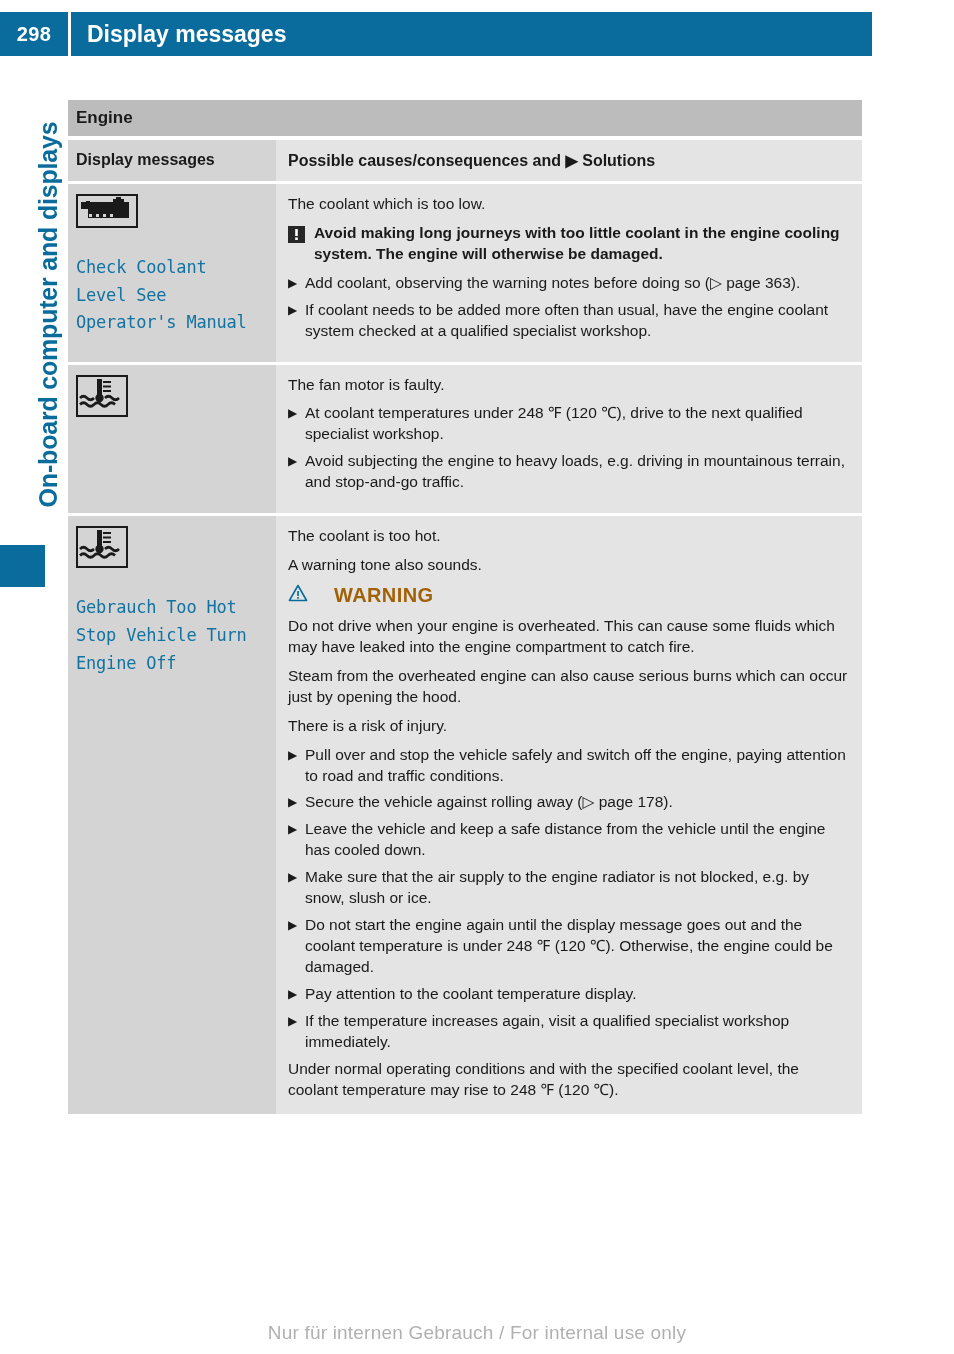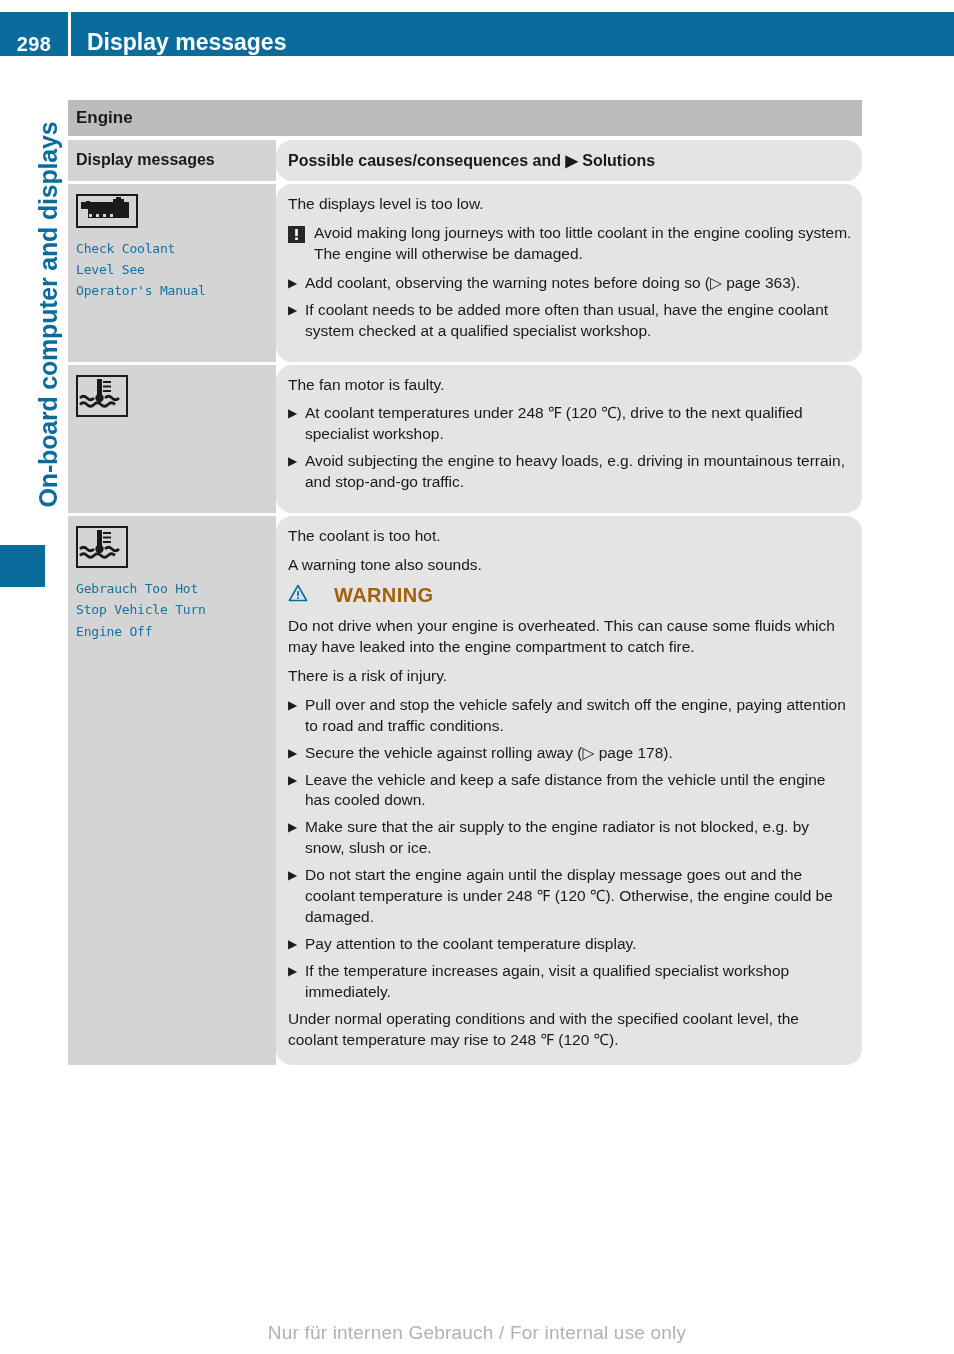--- a/index.html
+++ b/index.html
@@ -13,24 +13,24 @@
     position: relative;
     font-family: "Liberation Sans", sans-serif;
     color: #1a1a1a;
     overflow: hidden;
   }
 
   
   .page-header {
     position: absolute;
     left: 0; top: 12px;
-    width: 954px; height: 44px;
+    width: 872px; height: 44px;
     background: #0a6c9c;
     display: flex;
-    align-items: flex-end;
+    align-items: center;
   }
   .page-number {
     width: 68px;
     text-align: center;
     color: #ffffff;
     font-size: 20px;
     font-weight: bold;
     letter-spacing: 0.3px;
   }
   .header-divider {
@@ -95,21 +95,20 @@
     width: 208px;
     background: #d4d4d4;
     padding: 10px 8px 14px 8px;
     box-sizing: border-box;
   }
   .col-right {
     width: 586px;
     background: #e4e4e4;
     padding: 10px 10px 14px 12px;
     box-sizing: border-box;
-    border-radius: 16px;
   }
   .head-row .col-left,
   .head-row .col-right {
     padding-top: 11px;
     padding-bottom: 11px;
     font-size: 16px;
     font-weight: bold;
   }
   .head-row .col-right { background: #e4e4e4; }
 
@@ -118,20 +117,21 @@
     font-size: 15.5px;
     line-height: 1.35;
     margin: 0 0 8px 0;
   }
   .para:last-child { margin-bottom: 0; }
 
   .note {
     display: flex;
     align-items: flex-start;
     margin: 0 0 8px 0;
+    font-weight: bold;
   }
   .note-text {
     font-size: 15.5px;
     line-height: 1.35;
     flex: 1;
   }
   .bullet {
     display: flex;
     align-items: flex-start;
     margin: 0 0 6px 0;
@@ -146,23 +146,23 @@
   .bullet-text {
     font-size: 15.5px;
     line-height: 1.35;
     flex: 1;
   }
 
   
   .lcd-text {
     font-family: "DejaVu Sans Mono", monospace;
     color: #1272a0;
-    font-size: 13px;
+    font-size: 17px;
     line-height: 1.63;
-    margin-top: 10px;
+    margin-top: 26px;
     letter-spacing: -0.2px;
   }
 
   
   .icon-box {
     width: 58px;
     height: 30px;
     border: 2px solid #1a1a1a;
     background: #d4d4d4;
     display: block;
@@ -240,21 +240,21 @@
           <rect x="32" y="18" width="3" height="3" fill="#d4d4d4"></rect>
         </svg>
       </span>
       <div class="lcd-text">
         <div>Check Coolant</div>
         <div>Level See</div>
         <div>Operator's Manual</div>
       </div>
     </div>
     <div class="col-right">
-      <p class="para">The displays level is too low.</p>
+      <p class="para">The coolant which is too low.</p>
       <div class="note">
         <span class="warn-square">
           <svg width="17" height="17" viewBox="0 0 17 17" aria-hidden="true">
             <rect x="0" y="0" width="17" height="17" fill="#262626"></rect>
             <rect x="7.2" y="3" width="2.6" height="7" fill="#ffffff"></rect>
             <rect x="7.2" y="11.4" width="2.6" height="2.6" fill="#ffffff"></rect>
           </svg>
         </span>
         <span class="note-text">Avoid making long journeys with too little coolant in the engine cooling system. The engine will otherwise be damaged.</span>
       </div>
@@ -326,20 +326,21 @@
           <svg width="20" height="18" viewBox="0 0 20 18" aria-hidden="true">
             <path d="M10 1.5 L18.6 16.5 L1.4 16.5 Z" fill="none" stroke="#0a6c9c" stroke-width="1.6" stroke-linejoin="round"></path>
             <rect x="9.2" y="7" width="1.7" height="5" fill="#0a6c9c"></rect>
             <rect x="9.2" y="13" width="1.7" height="1.7" fill="#0a6c9c"></rect>
           </svg>
         </span>
         <span class="warning-label">WARNING</span>
       </div>
 
       <p class="para">Do not drive when your engine is overheated. This can cause some fluids which may have leaked into the engine compartment to catch fire.</p>
+      <p class="para">Steam from the overheated engine can also cause serious burns which can occur just by opening the hood.</p>
       <p class="para">There is a risk of injury.</p>
 
       <div class="bullet">
         <span class="bullet-marker">▶</span>
         <span class="bullet-text">Pull over and stop the vehicle safely and switch off the engine, paying attention to road and traffic conditions.</span>
       </div>
       <div class="bullet">
         <span class="bullet-marker">▶</span>
         <span class="bullet-text">Secure the vehicle against rolling away (▷ page 178).</span>
       </div>

